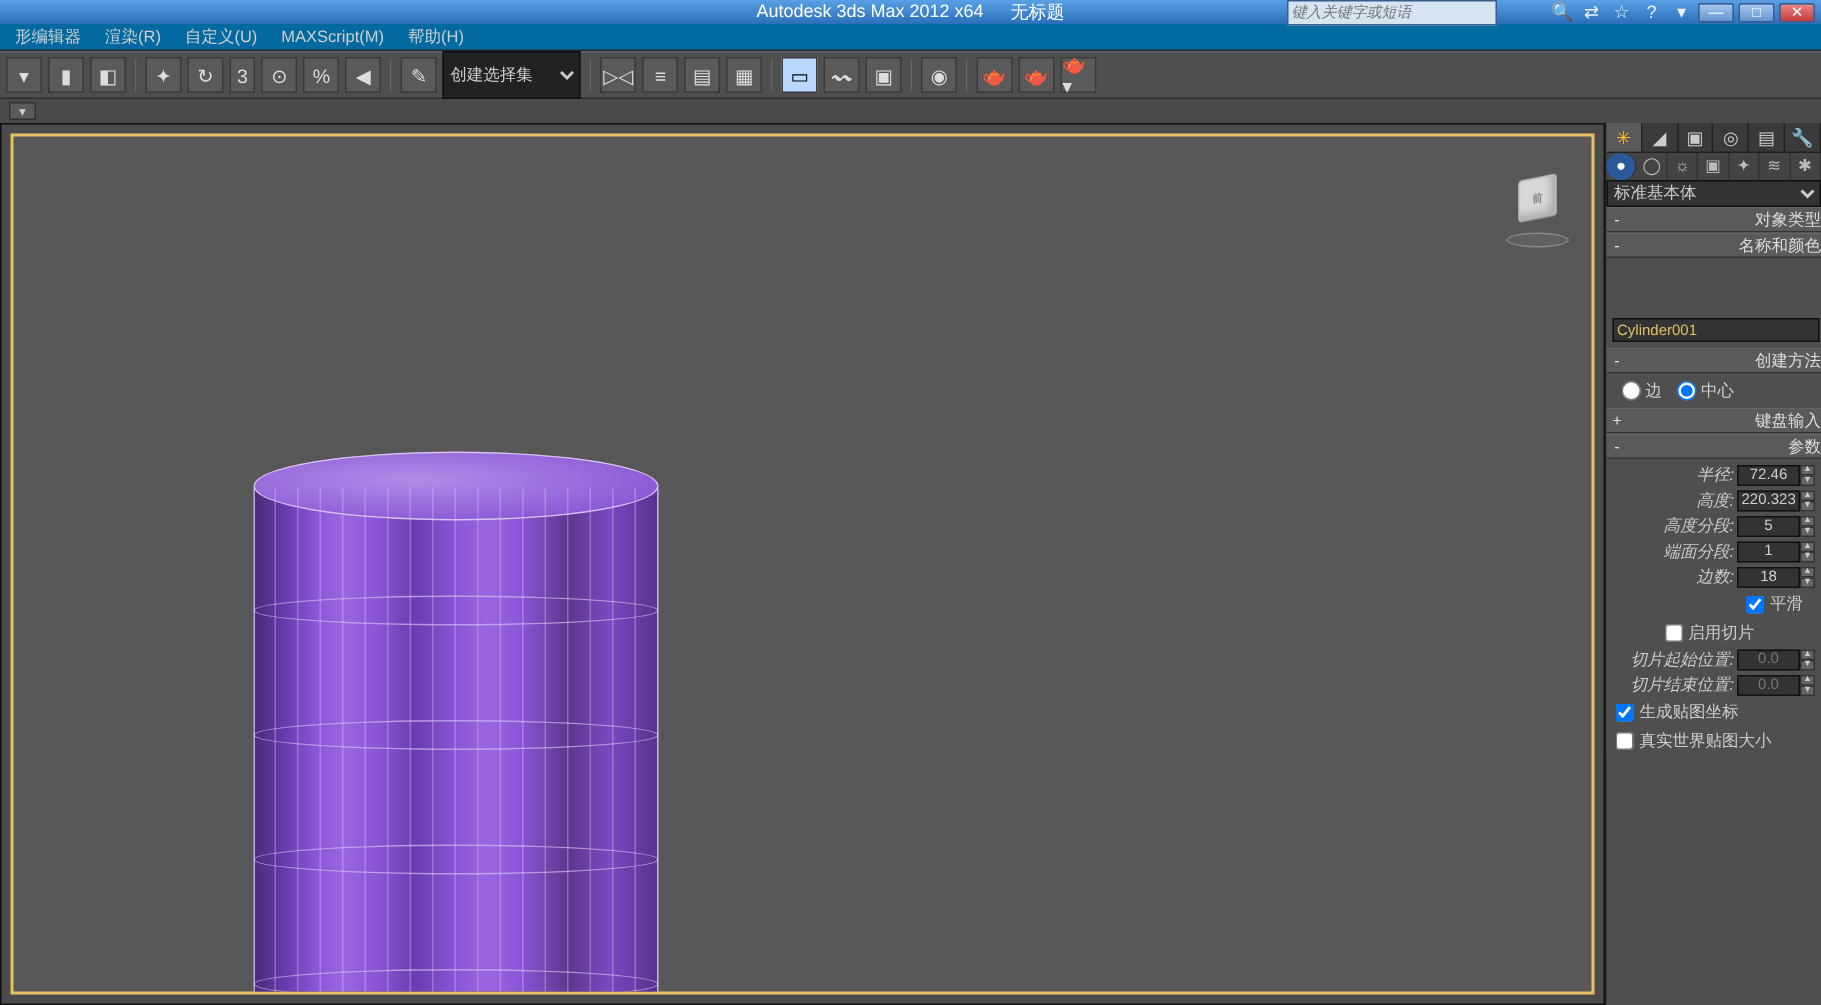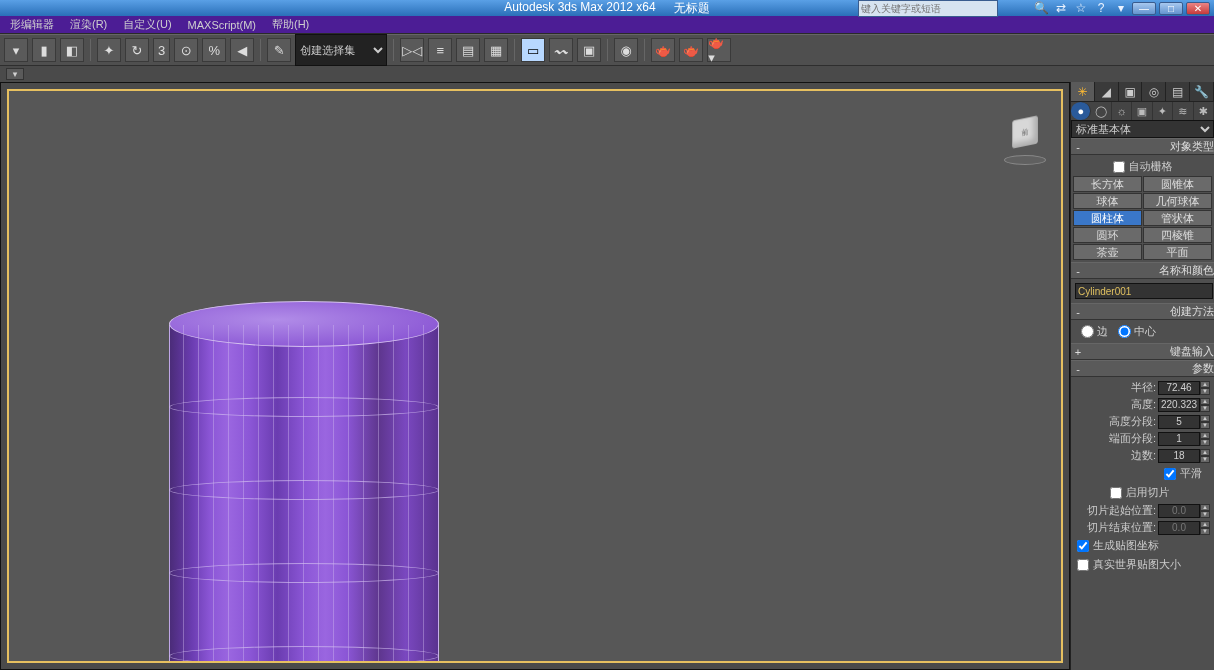--- a/index.html
+++ b/index.html
@@ -2,29 +2,29 @@
 <html><head>
 <meta charset="utf-8">
 <style>
 * { margin: 0; padding: 0; box-sizing: border-box; font-family: "Microsoft YaHei", Arial, sans-serif; }
 body { width: 1214px; height: 670px; background: #4a4a4a; overflow: hidden; font-size: 11px; color: #d0d0d0; }
 
 
 .titlebar { height: 16px; background: linear-gradient(to bottom,#5aa0e6,#2a6fb8); display: flex; align-items: center; padding: 0 4px; color: #fff; position: relative; }
 .titlebar .title-block { position: absolute; left: 50%; transform: translateX(-50%); display: flex; gap: 18px; font-size: 12px; }
 .titlebar .search { position: absolute; right: 216px; width: 140px; }
-.titlebar .search input { width: 100%; height: 17px; background: #d6e3f0; border: 1px solid #395c8e; font-size: 10px; color: #6b7a8b; padding: 0 2px; }
+.titlebar .search input { width: 100%; height: 17px; background: #d6e3f0; border: 1px solid #395c8e; font-size: 10px; color: #6b7a8b; padding: 0 2px; font-style: italic; }
 .titlebar .right-icons { position: absolute; right: 86px; display: flex; gap: 6px; }
 .titlebar .right-icons .ic { width: 14px; height: 14px; color: #eaf2ff; font-size: 12px; text-align: center; line-height: 14px; }
 .titlebar .wincontrols { position: absolute; right: 4px; display: flex; gap: 3px; }
 .titlebar .wincontrols div { width: 24px; height: 13px; background: linear-gradient(to bottom,#a7c8ef,#6494cf); border: 1px solid #395c8e; border-radius: 2px; font-size: 10px; text-align: center; line-height: 11px; color: #fff; }
 .titlebar .wincontrols .close { background: linear-gradient(to bottom,#e98484,#c73b3b); }
 
 
-.menubar { height: 18px; background: #4c1d95; display: flex; align-items: center; padding-left: 4px; gap: 4px; color: #cfcfcf; font-size: 11px; border-bottom: 1px solid #2a2a2a; }
+.menubar { height: 18px; background: #0369a1; display: flex; align-items: center; padding-left: 4px; gap: 4px; color: #cfcfcf; font-size: 11px; border-bottom: 1px solid #2a2a2a; }
 .menubar span { padding: 0 6px; cursor: default; }
 
 
 .toolbar { height: 32px; background: #4f4f4f; border-top: 1px solid #666; border-bottom: 1px solid #2e2e2e; display: flex; align-items: center; padding: 0 4px; gap: 4px; }
 .toolbar > * { flex-shrink: 0; }
 .tbtn { width: 24px; height: 24px; background: #5a5a5a; border: 1px solid #3a3a3a; display: flex; align-items: center; justify-content: center; font-size: 13px; color: #ddd; }
 .tbtn.wide { width: auto; padding: 0 4px; }
 .tbtn.active { background: #b8d8ff; color: #000; }
 .tsep { width: 1px; height: 22px; background: #333; border-right: 1px solid #666; margin: 0 2px; }
 .toolbar select { height: 32px; background: #222; color: #ccc; border: 1px solid #111; font-size: 11px; }
@@ -76,28 +76,28 @@
 .rollout-hdr .ttl { flex: 1; text-align: right; }
 .rollout-body { padding: 2px 2px; background: #4f4f4f; }
 
 .obj-grid { display: grid; grid-template-columns: 1fr 1fr; gap: 1px; }
 .obj-btn { height: 16px; background: #6a6a6a; border: 1px solid #333; font-size: 11px; color: #ddd; text-align: center; line-height: 14px; }
 .obj-btn.active { background: #3a77c8; color: #fff; }
 
 .chk-row { display: flex; align-items: center; gap: 4px; font-size: 11px; color: #ccc; padding: 2px 4px; justify-content: center; }
 .chk-row input { width: 12px; height: 12px; }
 
-.name-row { display: flex; gap: 2px; padding: 2px; }
+.name-row { display: flex; gap: 2px; padding: 2px; margin-top: 36px; }
 .name-row input[type=text] { flex: 1; height: 16px; background: #333; color: #e0c060; border: 1px solid #111; font-size: 10px; padding: 0 2px; }
 
 .radio-row { display: flex; gap: 10px; font-size: 11px; padding: 2px 8px; align-items: center; }
 .radio-row label { display: flex; align-items: center; gap: 3px; }
 
 .param-row { display: flex; align-items: center; padding: 1px 2px; gap: 2px; justify-content: flex-end; }
-.param-row .lbl { font-size: 11px; color: #ccc; white-space: nowrap; }
+.param-row .lbl { font-size: 11px; color: #ccc; white-space: nowrap; font-style: italic; }
 .param-row .spin { display: flex; }
 .param-row .spin input { width: 42px; height: 14px; background: #333; color: #d0d0d0; border: 1px solid #111; font-size: 10px; padding: 0 2px; text-align: center; }
 .param-row .spin .arrows { width: 10px; display: flex; flex-direction: column; }
 .param-row .spin .arrows div { height: 7px; background: #666; border: 1px solid #333; font-size: 6px; line-height: 4px; text-align: center; color: #ccc; }
 
 .scroll-hint { height: 10px; }
 </style>
 </head>
 <body>
 
@@ -233,38 +233,20 @@
     </div>
 
     <select>
       <option>标准基本体</option>
     </select>
 
     <div class="rollout">
       <div class="rollout-hdr">
         <span class="pm">-</span>
         <span class="ttl">对象类型</span>
-      </div>
-      <div class="rollout-body">
-        <div class="chk-row">
-          <input type="checkbox" style="">
-          <span>自动栅格</span>
-        </div>
-        <div class="obj-grid">
-          <div class="obj-btn">长方体</div>
-          <div class="obj-btn">圆锥体</div>
-          <div class="obj-btn">球体</div>
-          <div class="obj-btn">几何球体</div>
-          <div class="obj-btn active">圆柱体</div>
-          <div class="obj-btn">管状体</div>
-          <div class="obj-btn">圆环</div>
-          <div class="obj-btn">四棱锥</div>
-          <div class="obj-btn">茶壶</div>
-          <div class="obj-btn">平面</div>
-        </div>
       </div>
     </div>
 
     <div class="rollout">
       <div class="rollout-hdr">
         <span class="pm">-</span>
         <span class="ttl">名称和颜色</span>
       </div>
       <div class="rollout-body">
         <div class="name-row">

